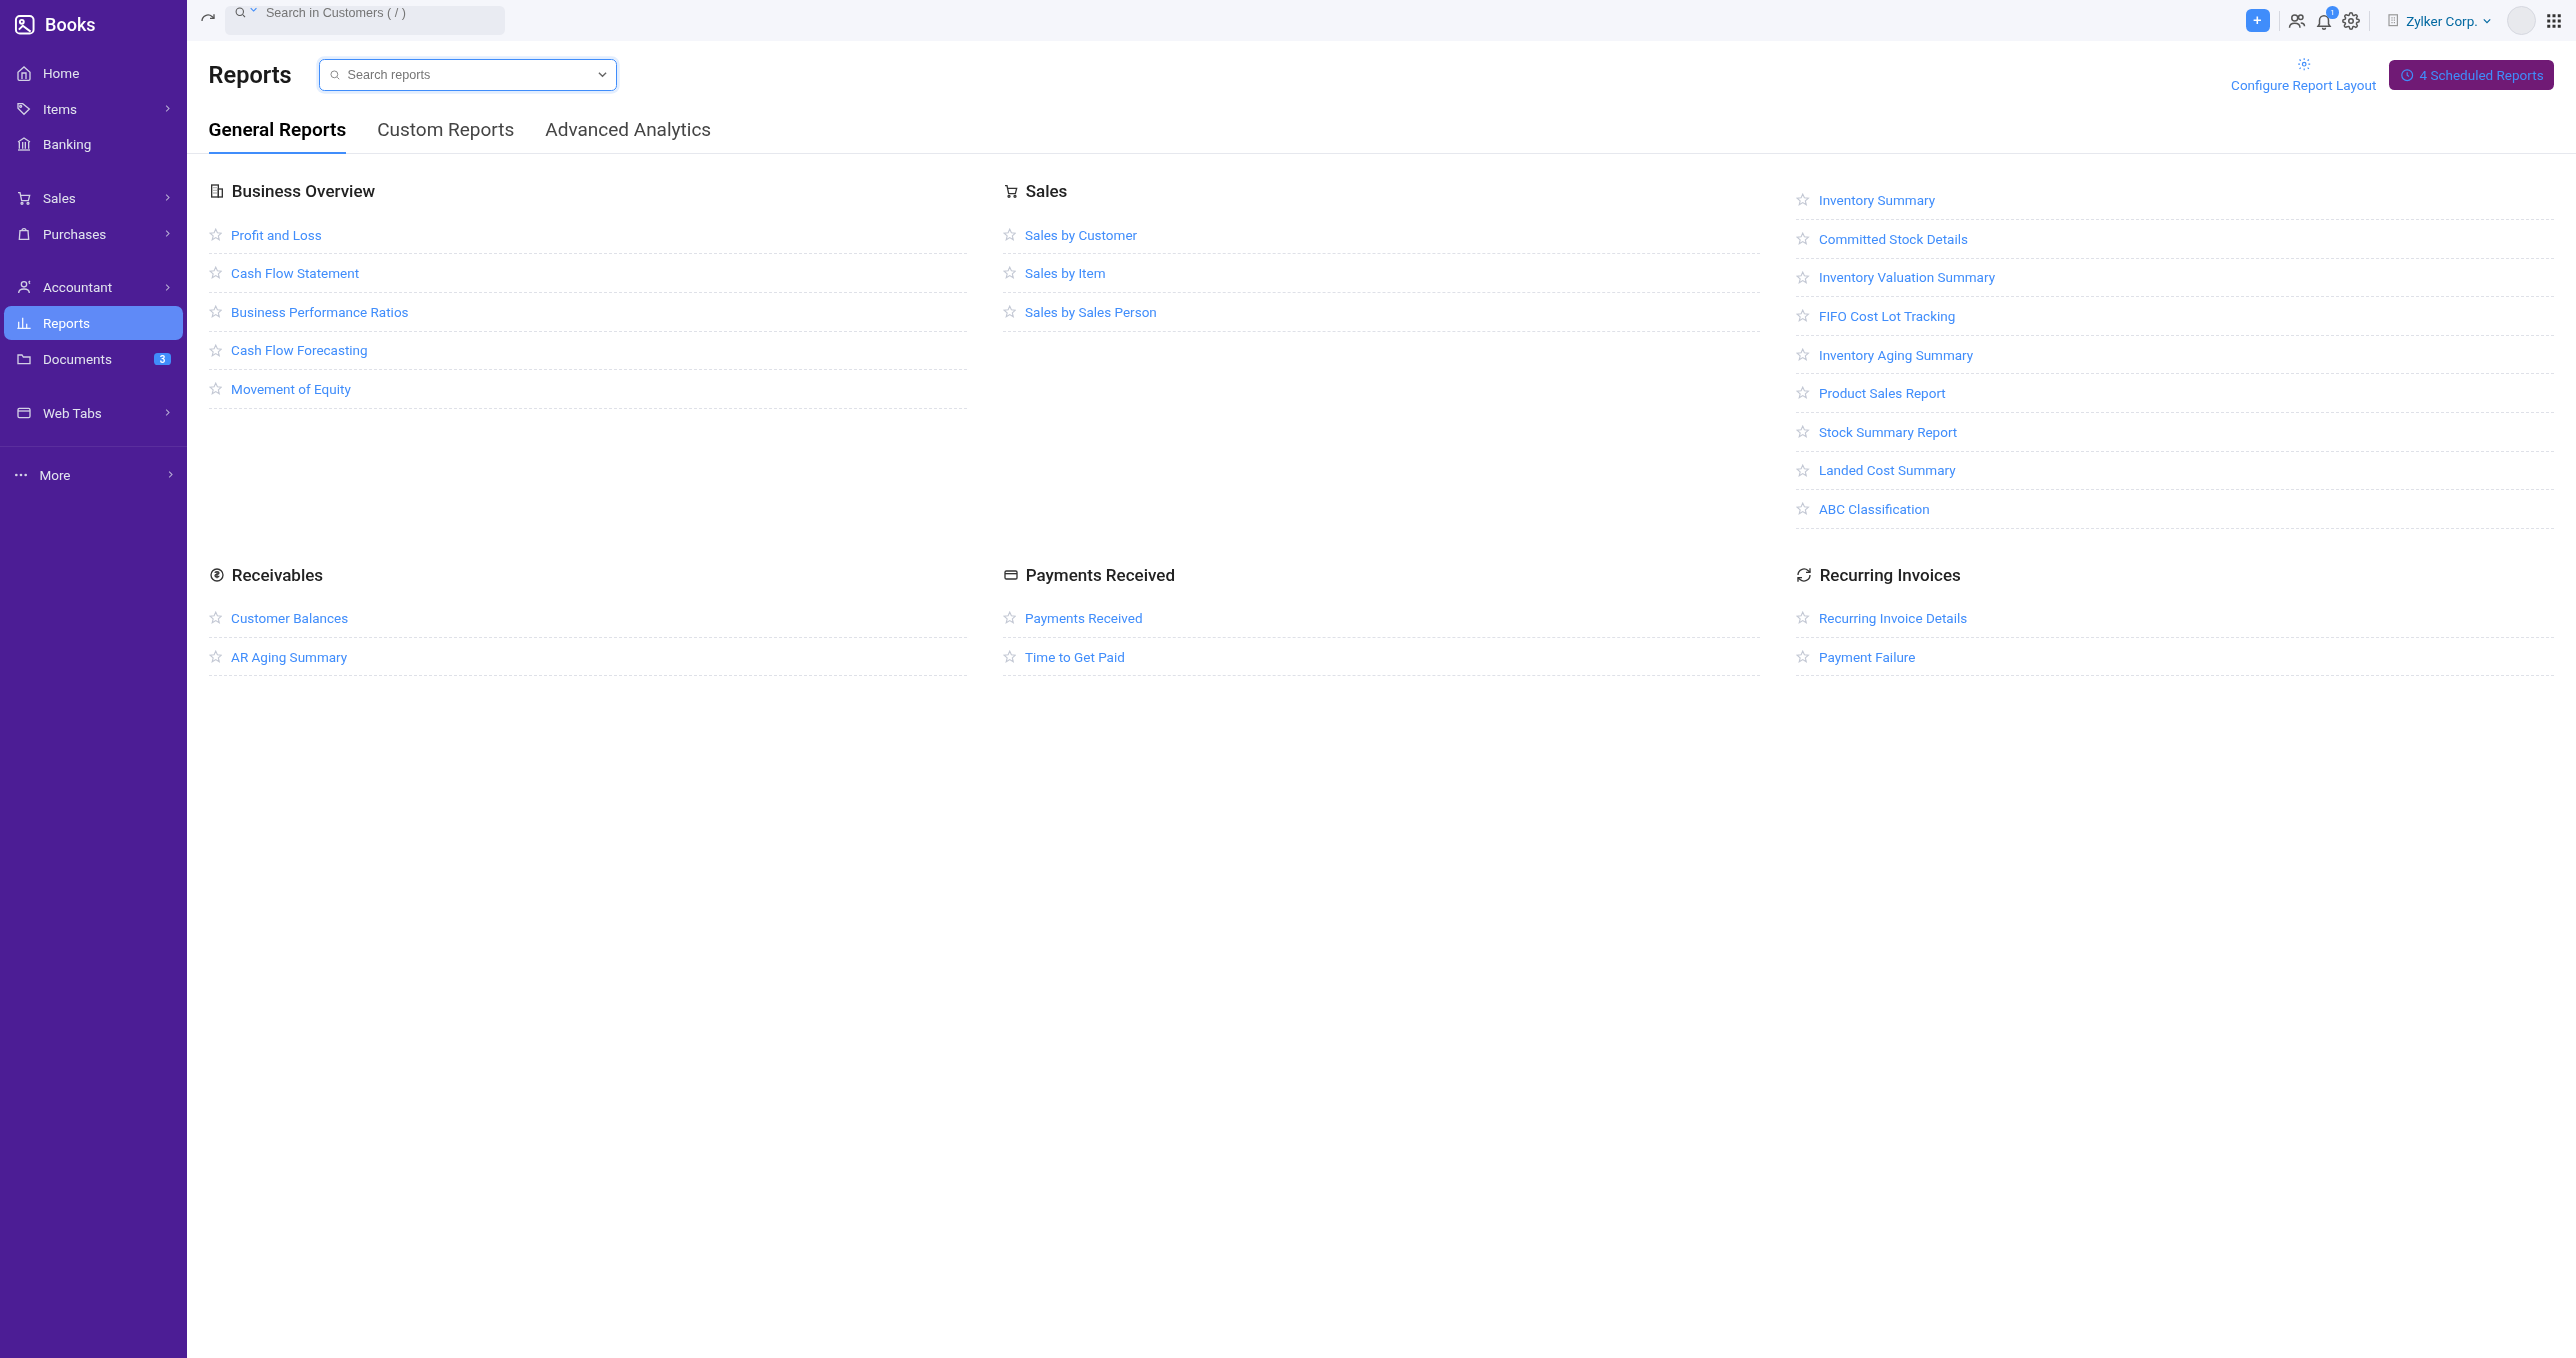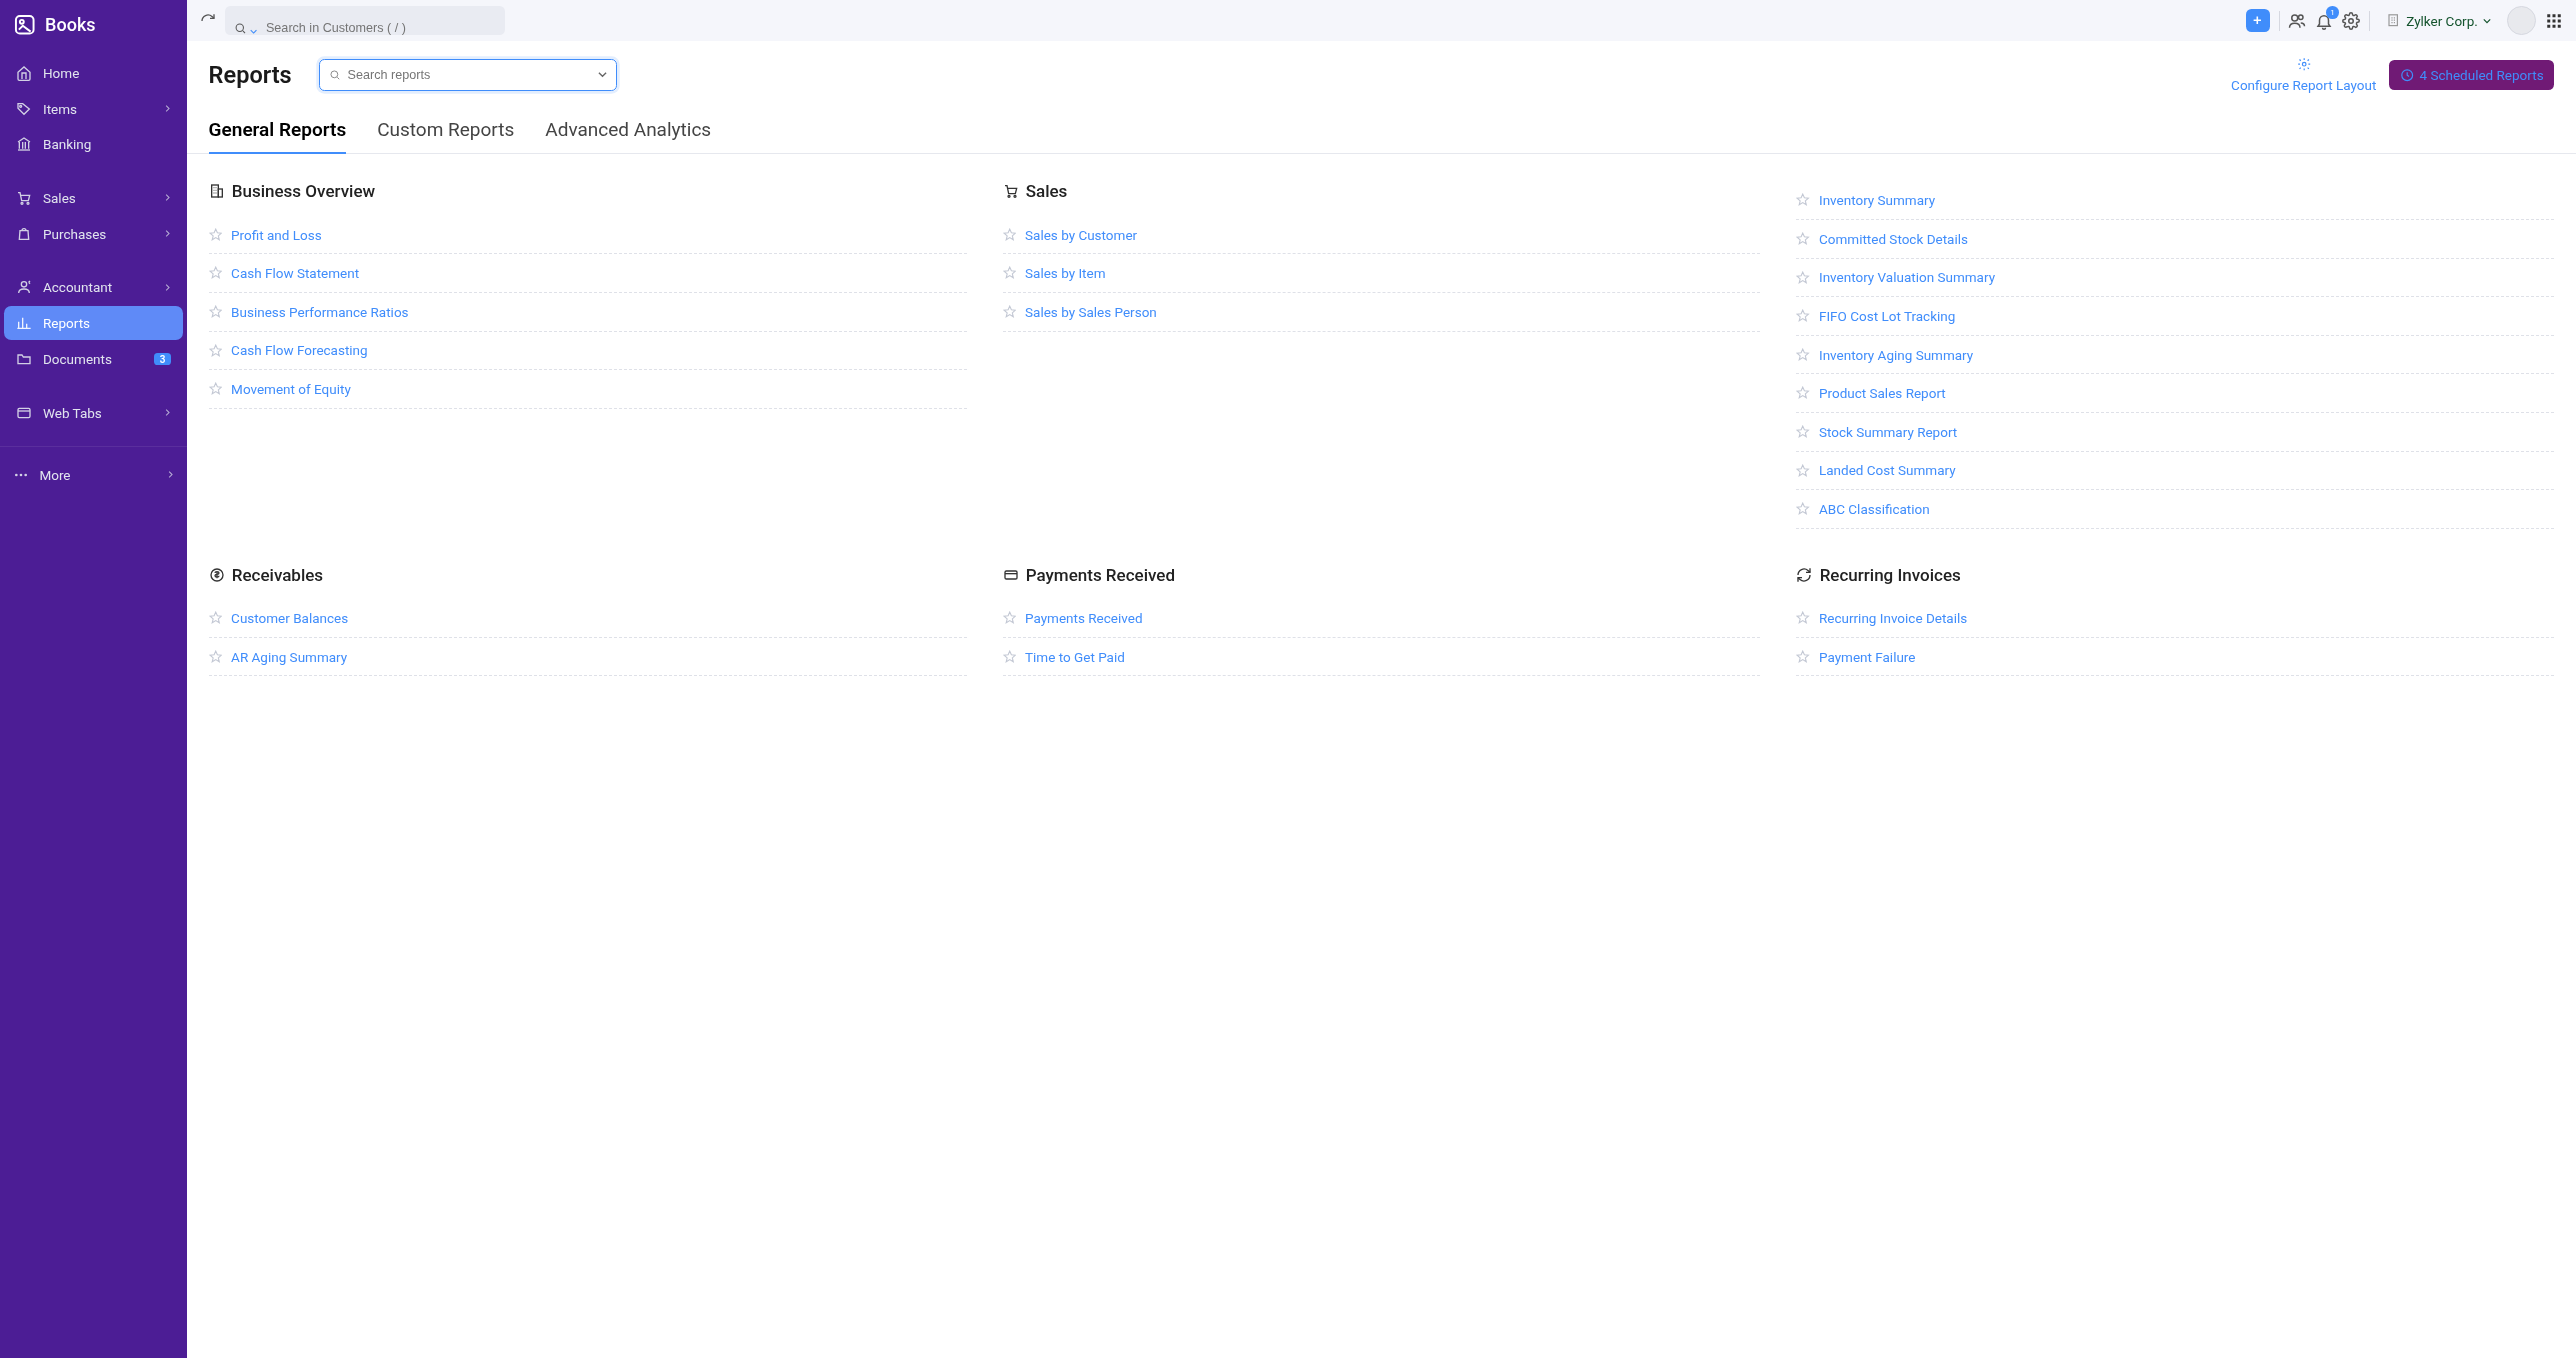--- a/index.html
+++ b/index.html
@@ -62,21 +62,21 @@
   height: 41px;
   background: #f5f6fb;
   display: flex;
   align-items: center;
   padding: 0 12.6px;
   gap: 9px;
 }
 .topbar .reload { width: 16px; height: 16px; color: #555; cursor: pointer; }
 .search-global {
   display: flex;
-  align-items: flex-end;
+  align-items: flex-start;
   background: #e9ebf2;
   border-radius: 5.4px;
   height: 29px;
   padding: 0 9px;
   width: 280px;
   color: #7a7f8e;
 }
 .search-global .chev-down { width: 7.2px; height: 7.2px; margin-left: 3.6px; color: #408dfb; }
 .search-global .sicon { width: 12.6px; height: 12.6px; color: #555; }
 .search-global input {
@@ -110,21 +110,21 @@
   color: #fff;
   border-radius: 50%;
   width: 12.6px; height: 12.6px;
   font-size: 8px;
   display: flex; align-items: center; justify-content: center;
 }
 .org-picker {
   display: flex;
   align-items: center;
   gap: 5.4px;
-  color: #14532d;
+  color: #0369a1;
   font-size: 13.5px;
   cursor: pointer;
   padding: 0 7.2px;
 }
 .avatar {
   width: 29px; height: 29px;
   border-radius: 50%;
   background: #e8e9ed;
   border: 0.9px solid #d6d8e0;
   cursor: pointer;

